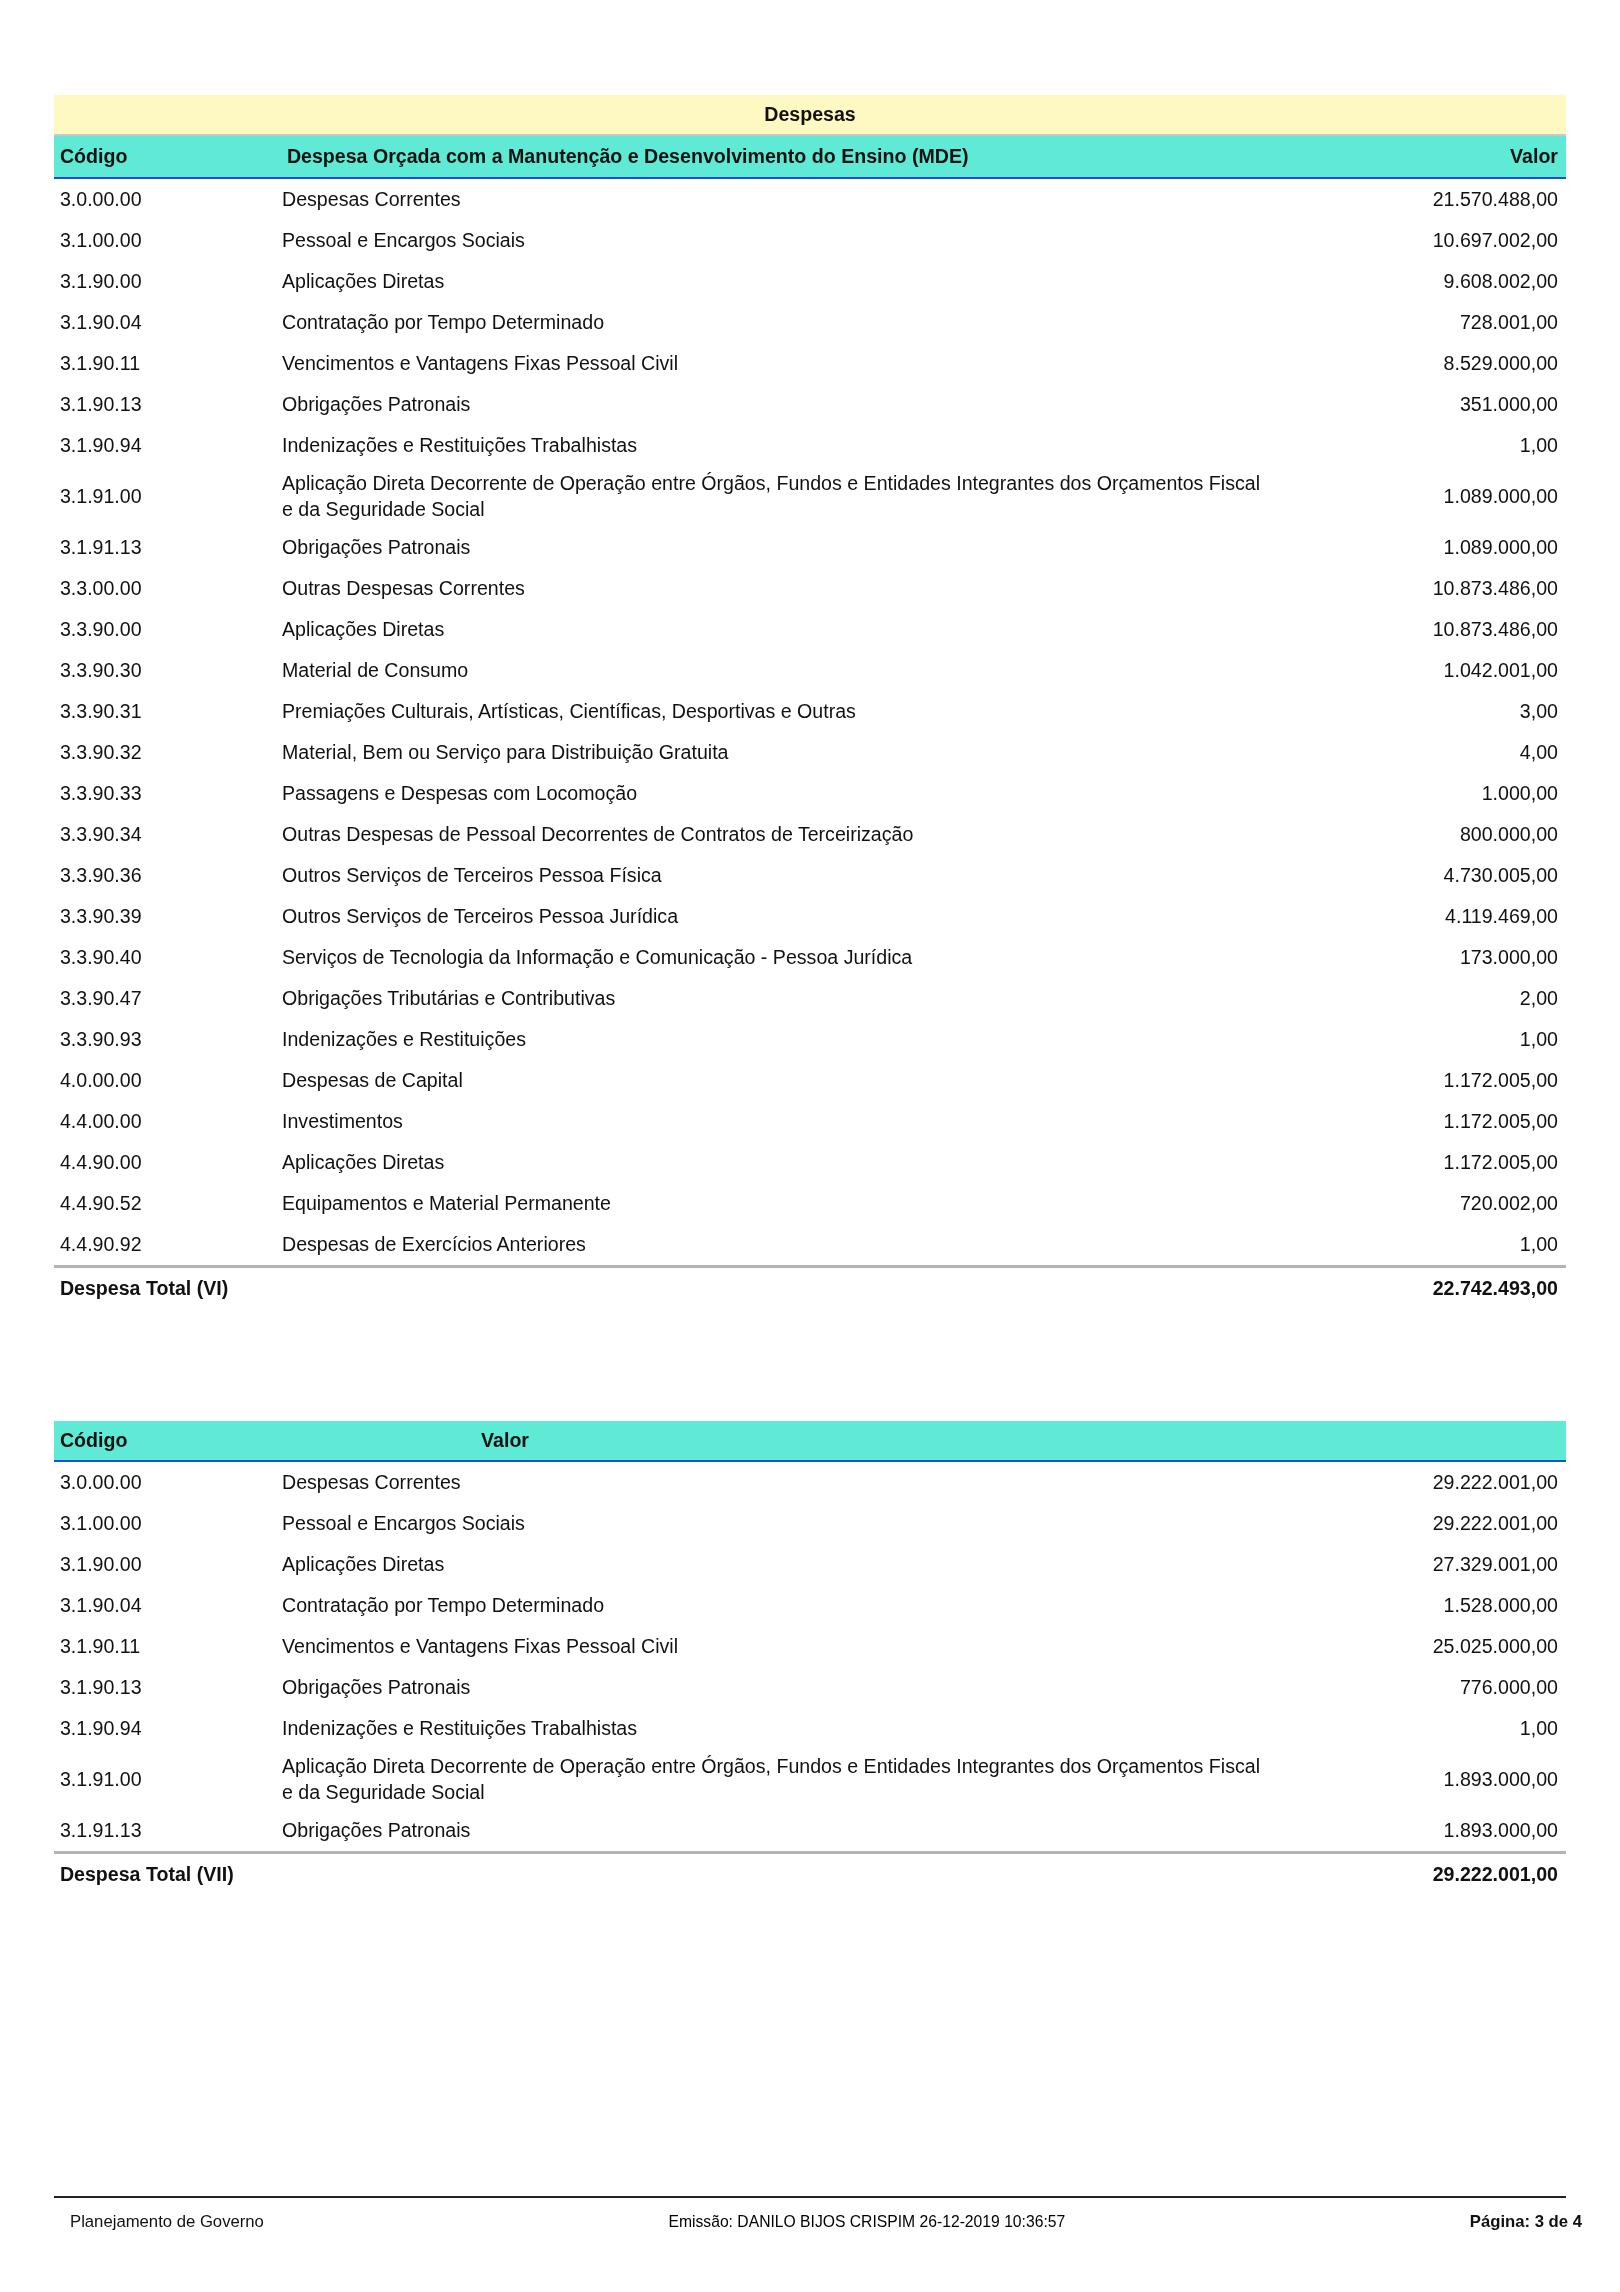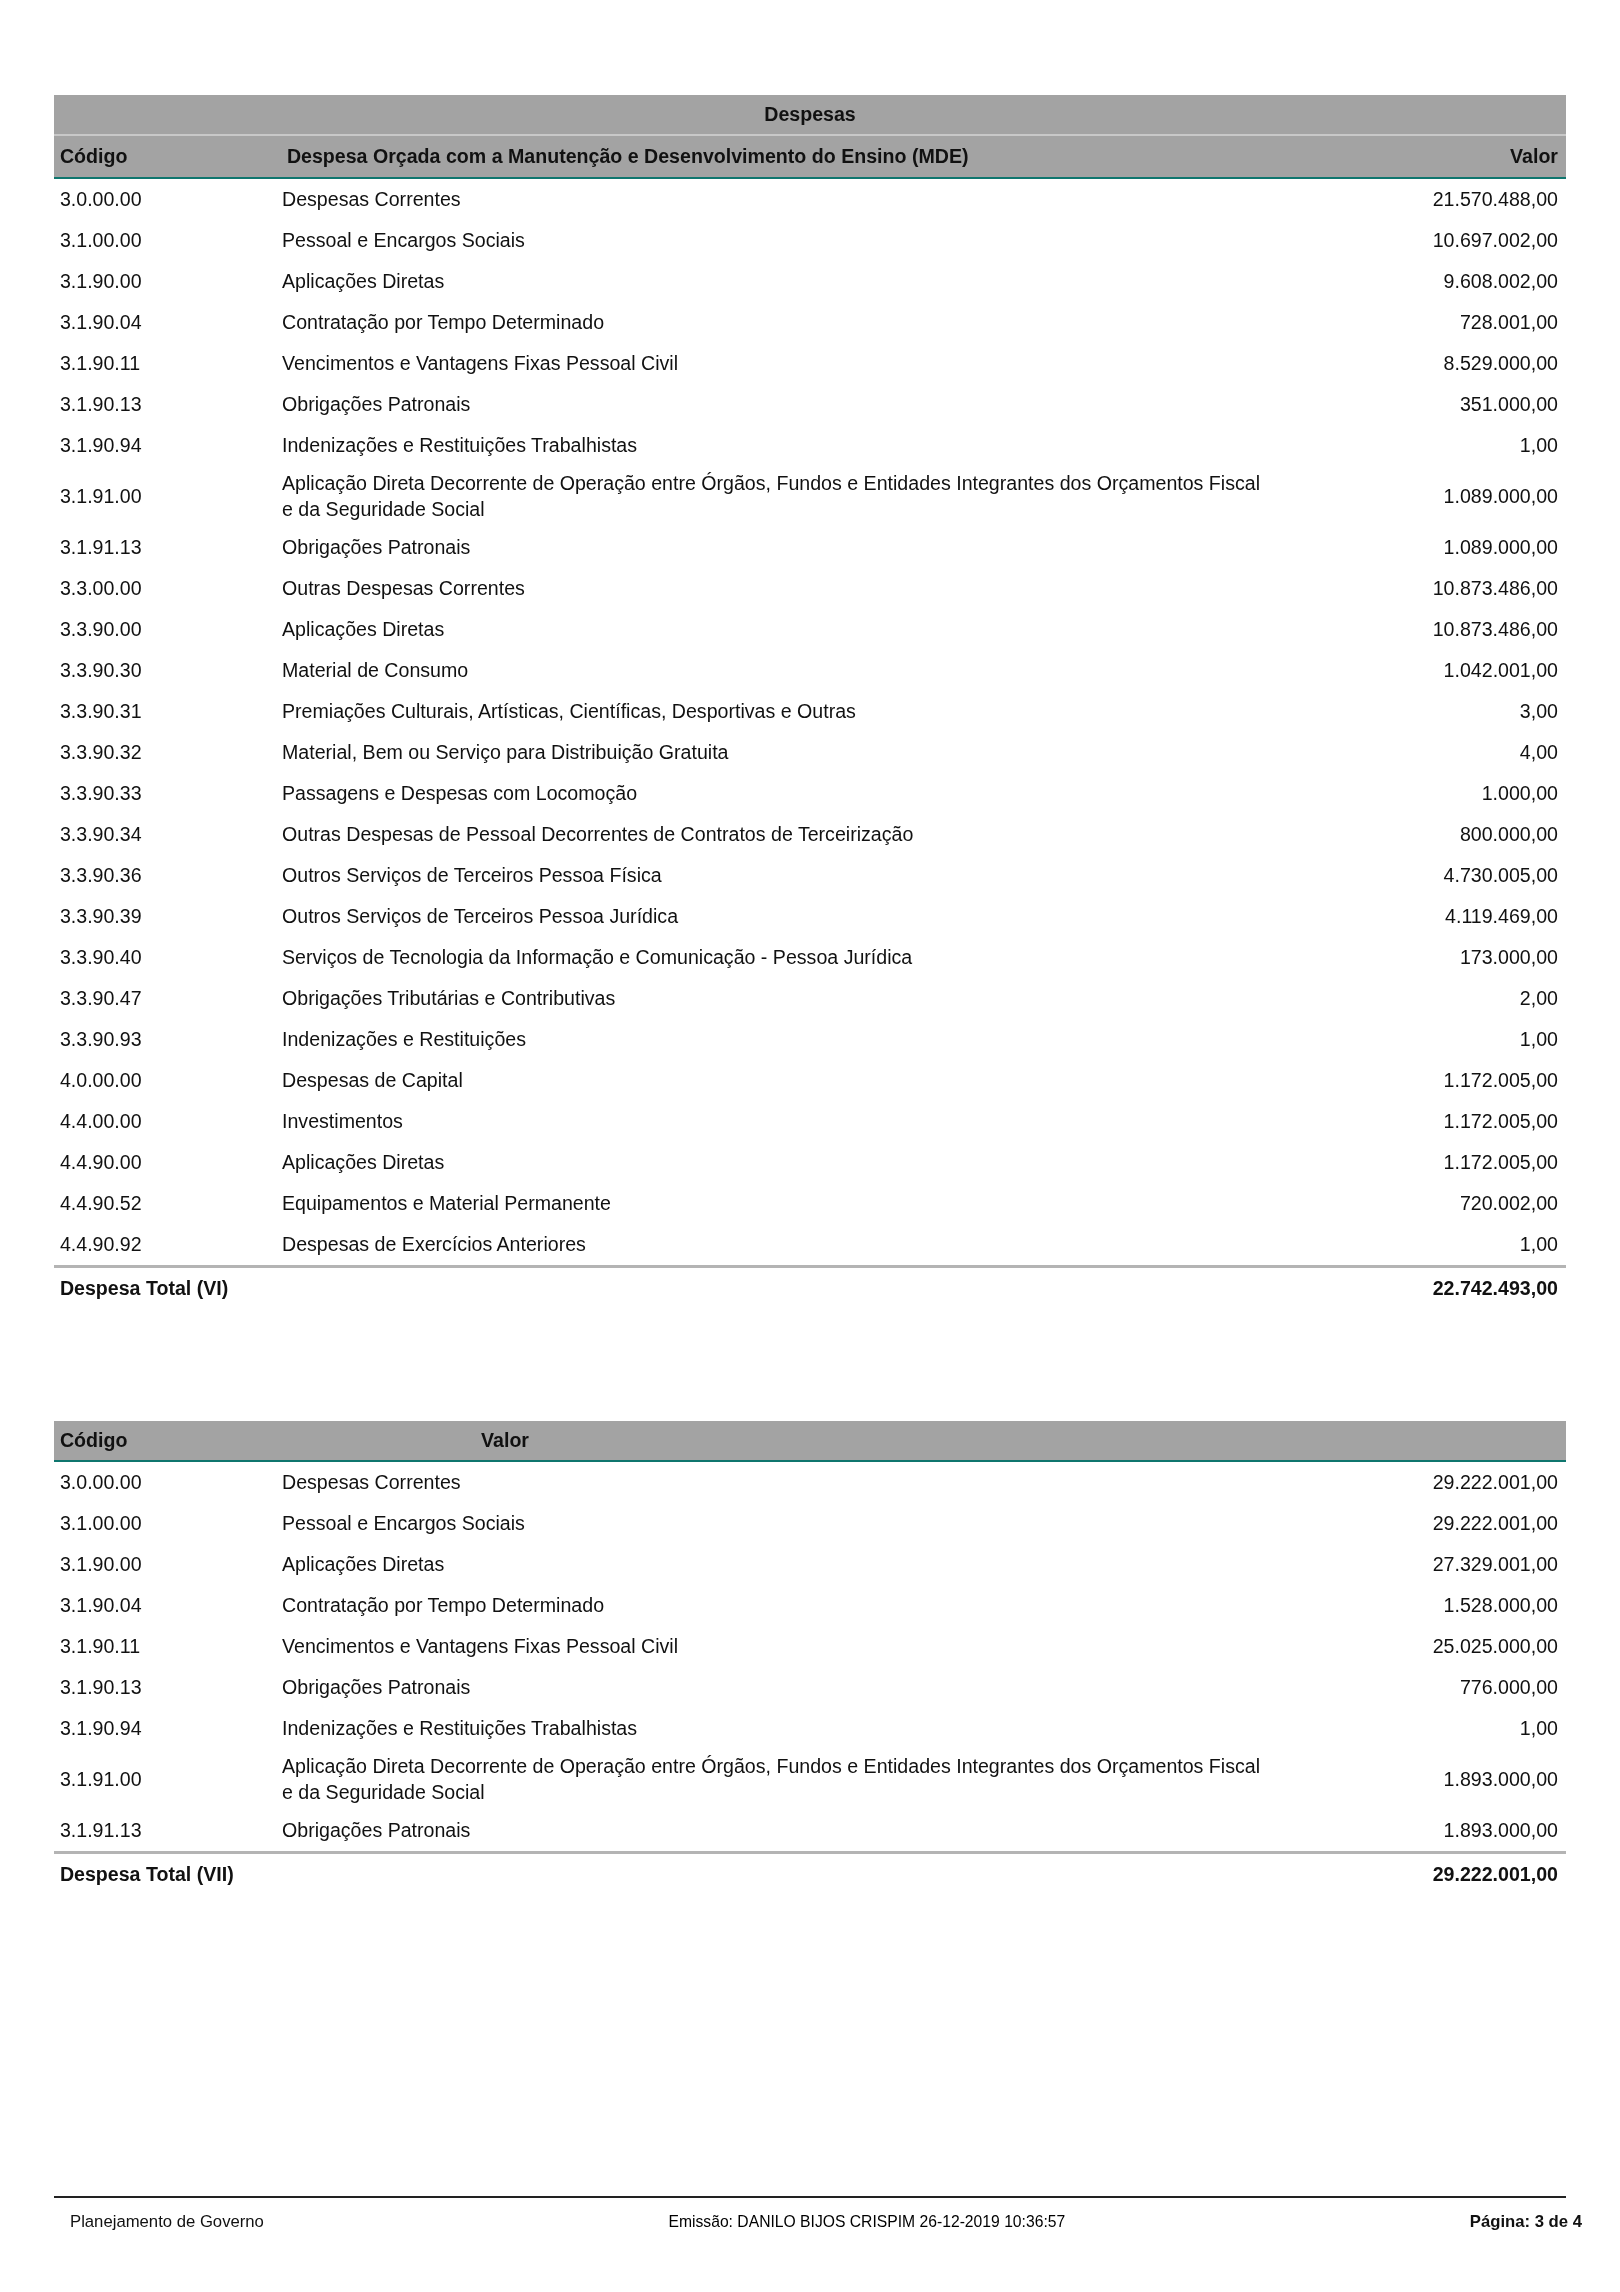--- a/index.html
+++ b/index.html
@@ -1,19 +1,19 @@
 <!DOCTYPE html>
 <html><head>
 <meta charset="utf-8">
 <style>
   html, body { margin: 0; padding: 0; background: #ffffff; }
   body { width: 1620px; height: 2293px; position: relative; font-family: "Liberation Sans", sans-serif; color: #111; }
   .table { position: absolute; left: 54px; width: 1512px; }
-  .band-title { height: 39px; background: #a3a3a3; border-bottom: 2px solid #c8c8c8; display: flex; align-items: center; justify-content: center; font-weight: bold; font-size: 19.6px; }
-  .band-head { height: 41px; background: #a3a3a3; display: flex; align-items: center; font-weight: bold; font-size: 19.6px; border-bottom: 2px solid #0f766e; }
+  .band-title { height: 39px; background: #fef9c3; border-bottom: 2px solid #c8c8c8; display: flex; align-items: center; justify-content: center; font-weight: bold; font-size: 19.6px; }
+  .band-head { height: 41px; background: #5eead4; display: flex; align-items: center; font-weight: bold; font-size: 19.6px; border-bottom: 2px solid #1d4ed8; }
   .c-code { width: 228px; padding-left: 5.9px; box-sizing: border-box; flex: none; }
   .c-desc { flex: 1; padding-left: 0; box-sizing: border-box; }
   .band-head .c-desc { padding-left: 4.9px; }
   .c-val { width: 255px; text-align: right; padding-right: 8px; box-sizing: border-box; flex: none; }
   .row { display: flex; align-items: center; min-height: 41px; font-size: 19.6px; }
   .row.tall { min-height: 61px; }
   .row .c-desc { line-height: 25.5px; padding-right: 39px; }
   .total-line { height: 2.9px; background: #b4b4b4; margin-top: 0; }
   .total { display: flex; align-items: center; height: 41px; font-weight: bold; font-size: 19.6px; }
   .footer-line { position: absolute; left: 54px; width: 1512px; top: 2196px; height: 2px; background: #222; }

